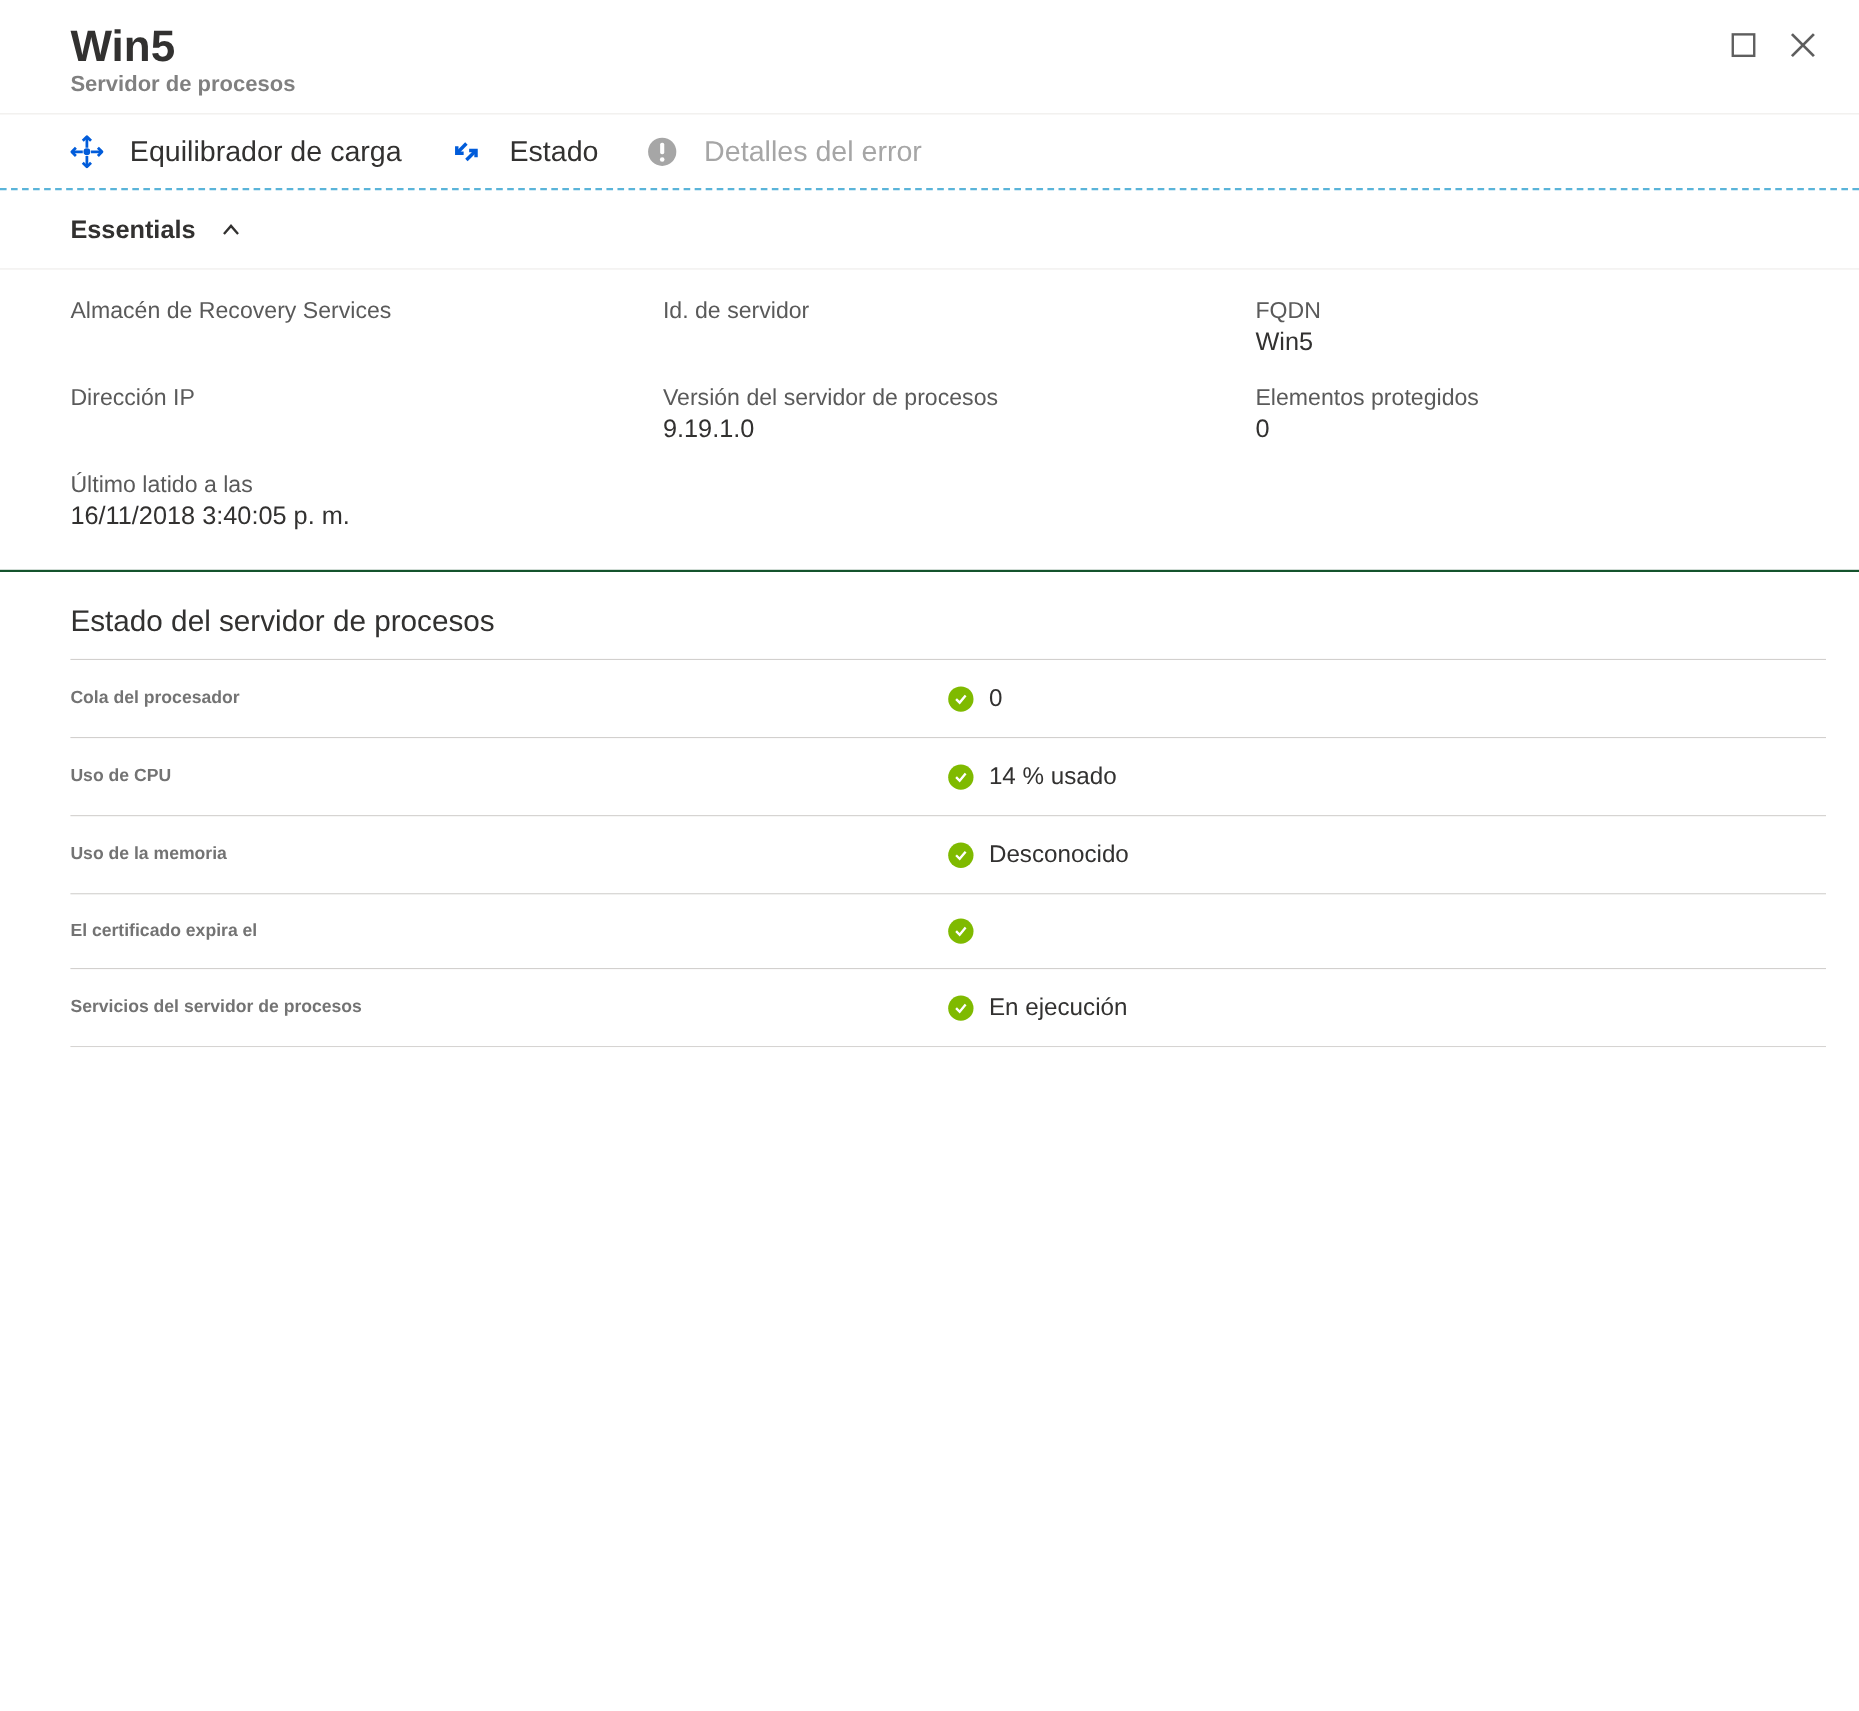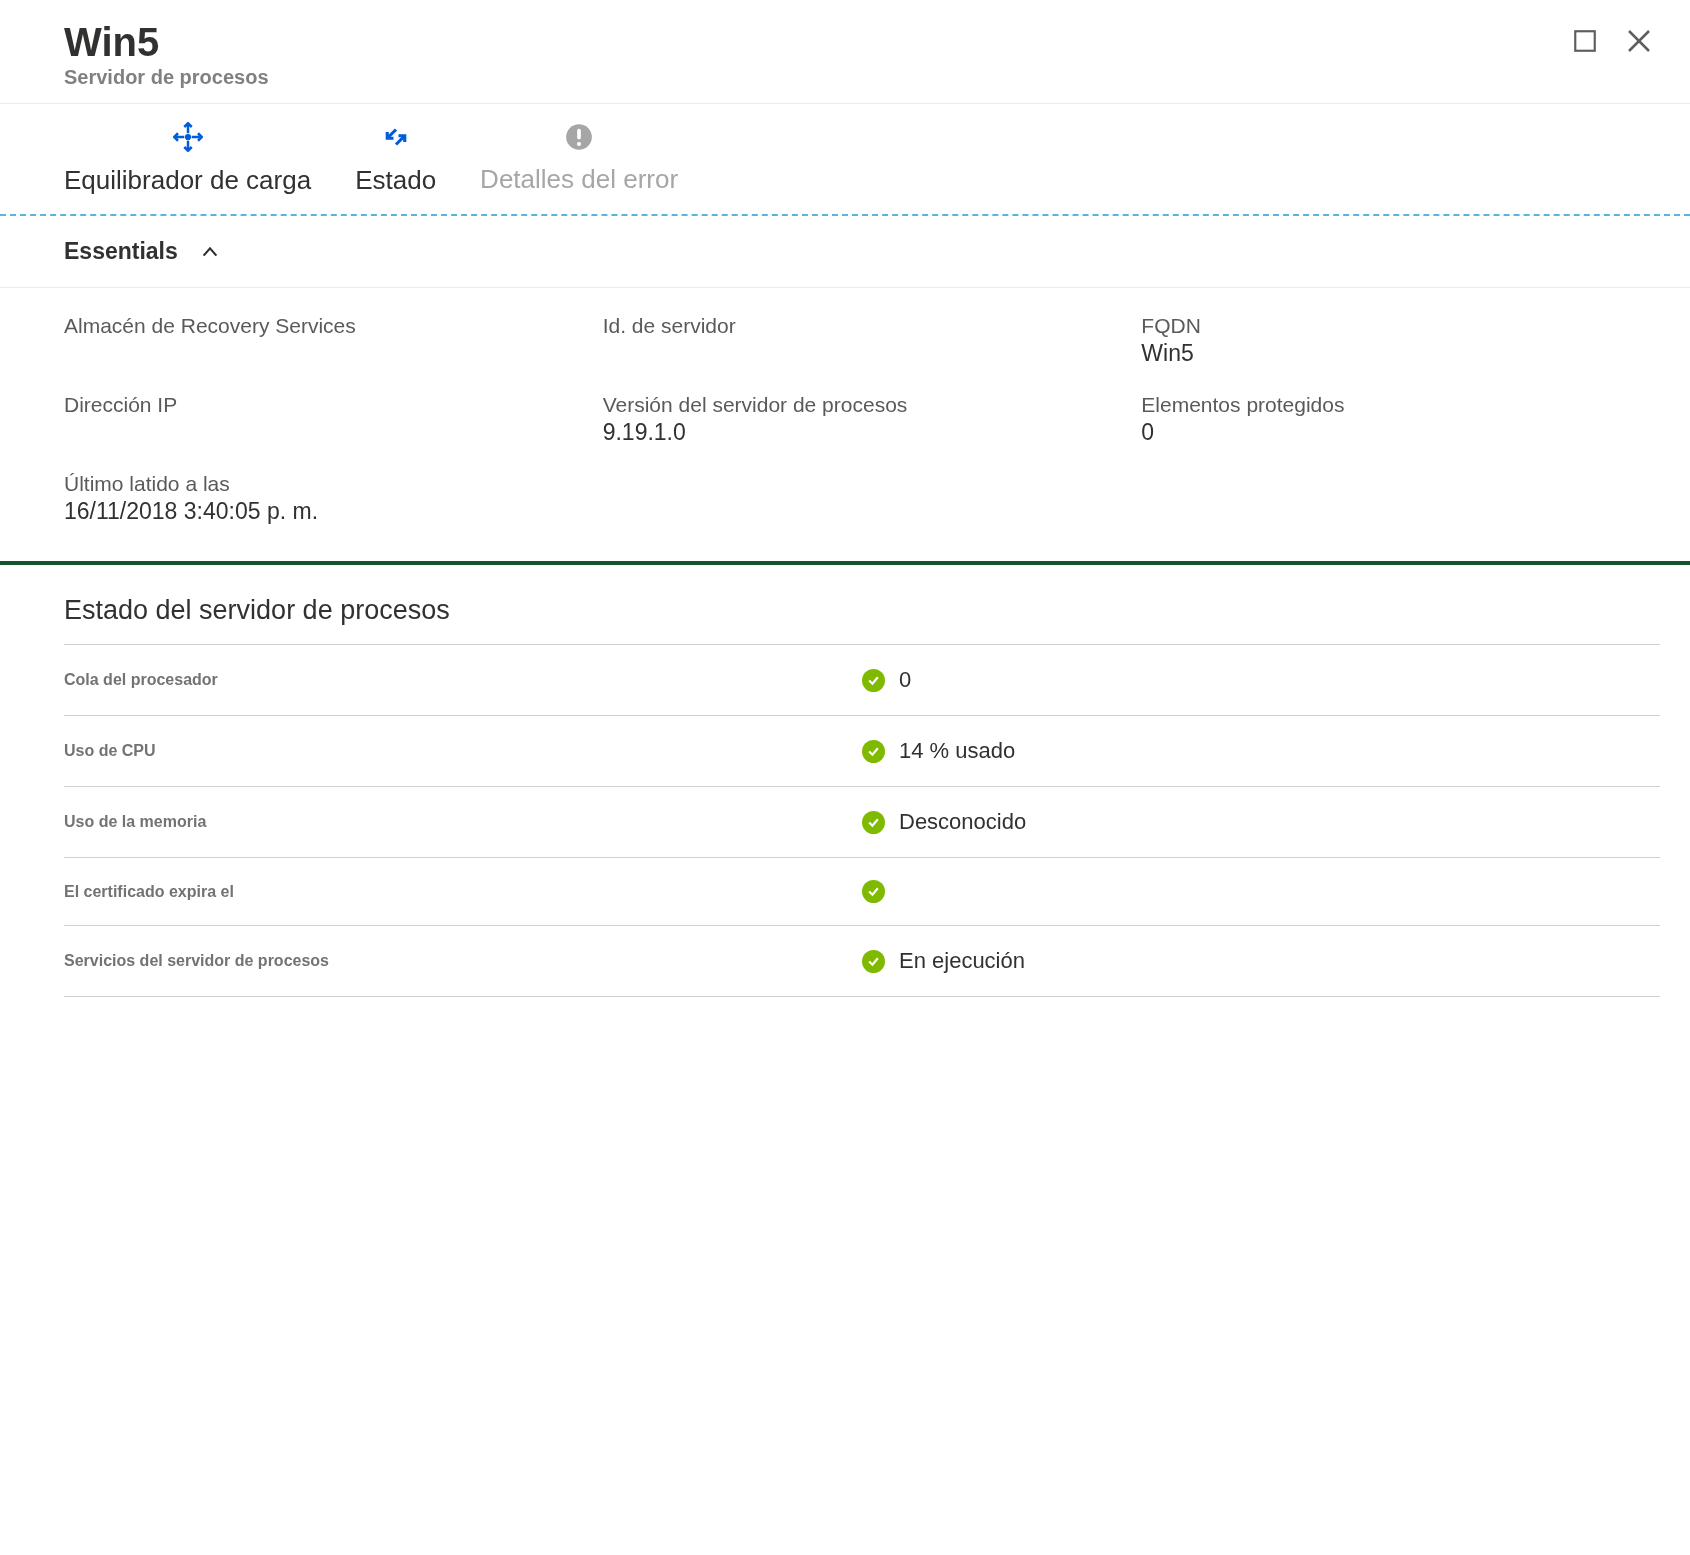--- a/index.html
+++ b/index.html
@@ -45,26 +45,25 @@
     }
     .toolbar {
       display: flex;
       align-items: center;
       gap: 44px;
       padding: 18px 30px 18px 64px;
       border-bottom: 2px dashed #5ab4d9;
     }
     .toolbar-btn {
       display: flex;
-      gap: 13px;
+      gap: 24px;
       cursor: pointer;
       font-size: 26px;
       color: #323130;
       font-weight: 400;
-      flex-direction: column;
     }
     .toolbar-btn.disabled {
       color: #a6a6a6;
       cursor: default;
     }
     .toolbar-icon {
       display: inline-flex;
       align-items: center;
       justify-content: center;
     }
@@ -97,21 +96,21 @@
       color: #5a5a5a;
       font-weight: 400;
     }
     .field-value {
       font-size: 23px;
       color: #323130;
       font-weight: 400;
     }
     .field-value:empty::before { content: "\00a0"; display: none; }
     .status-section {
-      border-top: 4px solid #14532d;
+      border-top: 2px solid #14532d;
       padding: 30px 30px 0 64px;
     }
     .status-title {
       font-size: 27px;
       font-weight: 400;
       color: #323130;
       padding-bottom: 18px;
       border-bottom: 1px solid #d2d0ce;
     }
     .status-row {

